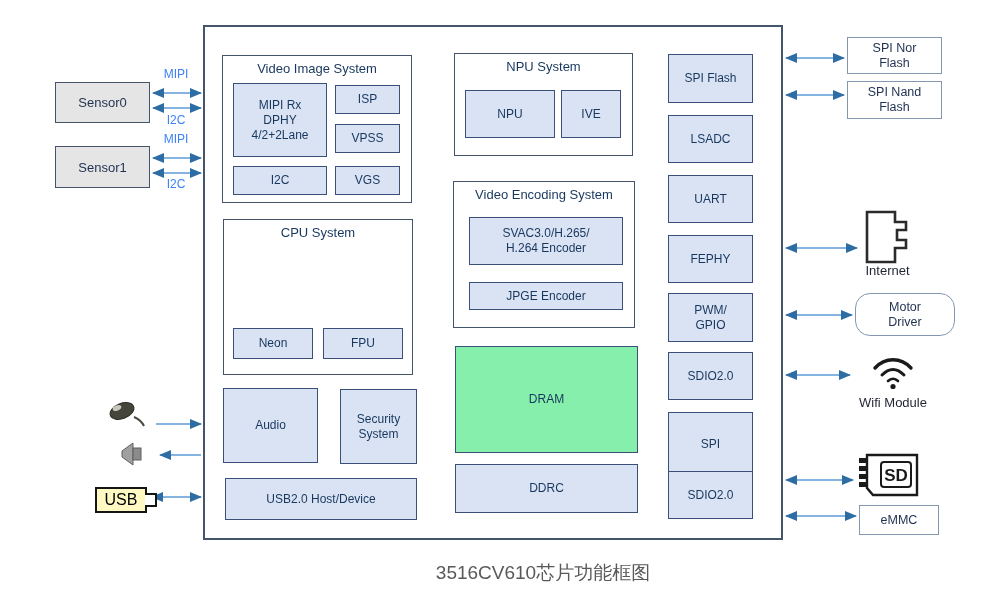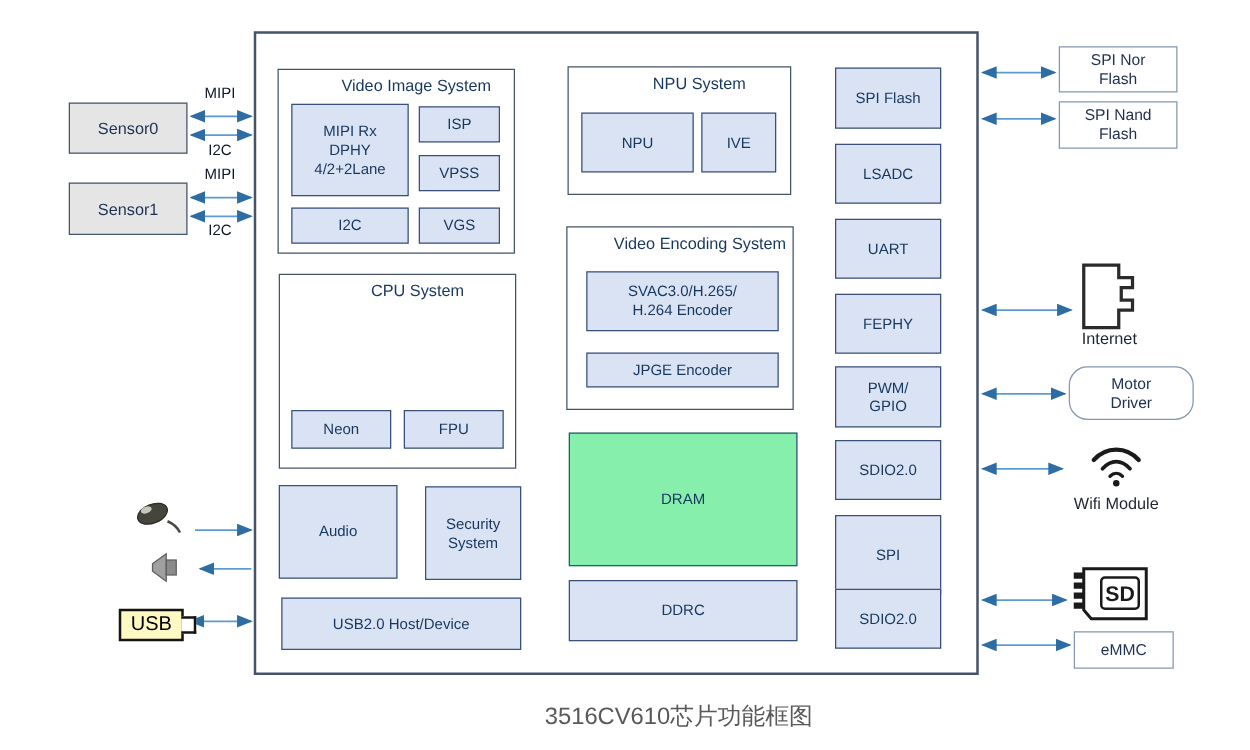--- a/index.html
+++ b/index.html
@@ -11,35 +11,35 @@
   .blk{
     position:absolute;background:#dae3f3;border:1.5px solid #3a5078;
     display:flex;align-items:center;justify-content:center;text-align:center;
     font-size:12px;line-height:1.25;color:#17375e;white-space:pre-line;box-sizing:border-box;
   }
   .green{background:#86efac;}
   .cont{
     position:absolute;background:#ffffff;border:1.6px solid #44546a;box-sizing:border-box;
   }
   .cont .ttl{
-    position:absolute;top:5px;left:16px;width:100%;text-align:center;
+    position:absolute;top:5px;left:0;width:100%;text-align:center;
     font-size:13px;color:#17375e;
   }
   .plain{
     position:absolute;background:#e5e5e5;border:1.5px solid #44546a;
     display:flex;align-items:center;justify-content:center;text-align:center;
     font-size:13px;color:#1f3050;box-sizing:border-box;white-space:pre-line;
   }
   .ext{
     position:absolute;background:#ffffff;border:1px solid #8496b0;
     display:flex;align-items:center;justify-content:center;text-align:center;
     font-size:12.5px;line-height:1.2;color:#1f3050;box-sizing:border-box;white-space:pre-line;
   }
   .lbl{
-    position:absolute;font-size:12px;color:#0f172a;text-align:center;
+    position:absolute;font-size:12px;color:#3b82f6;text-align:center;
   }
   .iconlbl{
     position:absolute;font-size:13px;color:#1f2430;text-align:center;
   }
   #chip{
     position:absolute;left:203px;top:25px;width:580px;height:515px;
     border:2px solid #44546a;background:#ffffff;box-sizing:border-box;
   }
   #arrows{position:absolute;left:0;top:0;pointer-events:none;}
   #arrows line{stroke:#5b9bd5;stroke-width:1.4px;}

